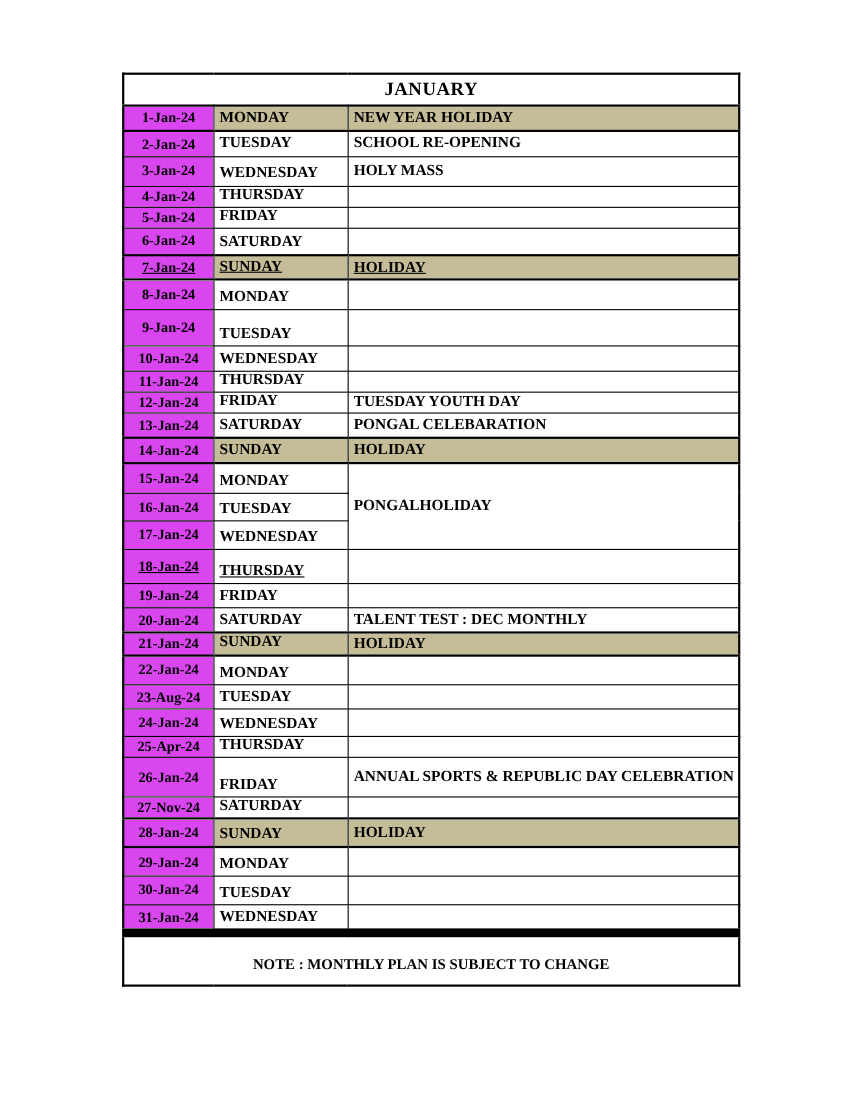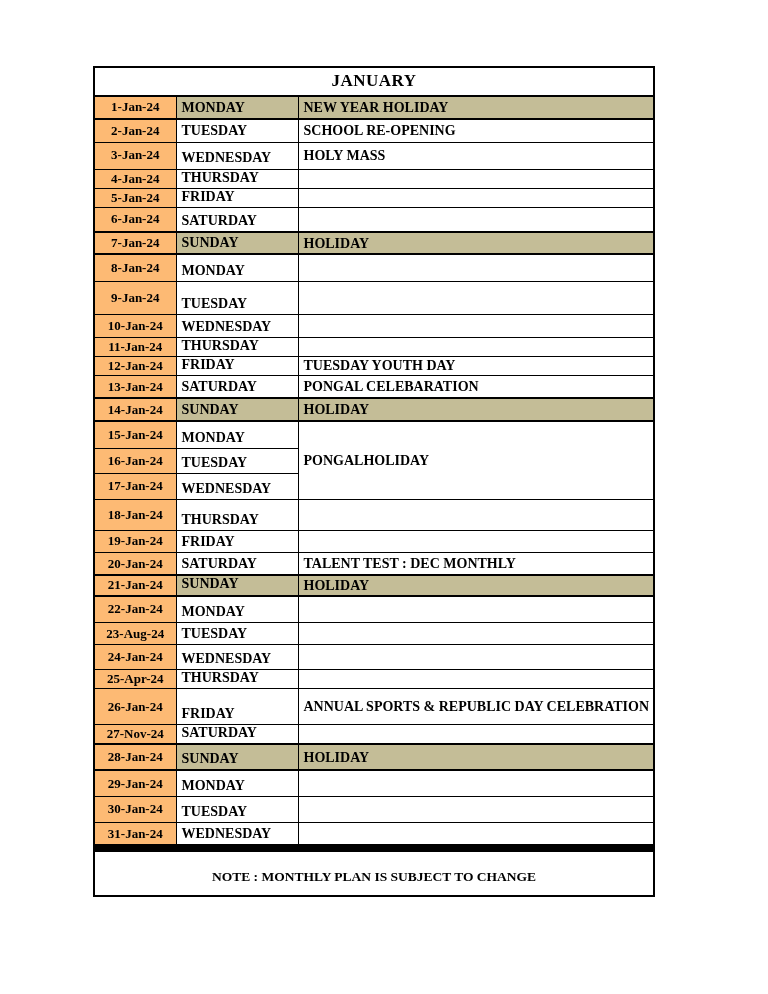--- a/index.html
+++ b/index.html
@@ -12,21 +12,21 @@
   }
   .page {
     position: relative;
     width: 768px;
     height: 994px;
     background: #ffffff;
     overflow: hidden;
   }
   table.cal {
     position: absolute;
-    left: 93px;
+    left: 111px;
     top: 66px;
     width: 560px;
     border-collapse: collapse;
     table-layout: fixed;
     border: 2px solid #000;
   }
   table.cal th, table.cal td {
     border: 1px solid #000;
     overflow: hidden;
     white-space: nowrap;
@@ -38,21 +38,21 @@
     text-align: center;
     vertical-align: middle;
     letter-spacing: 0.5px;
     border-bottom: 2px solid #000;
     background: #ffffff;
   }
   td.date {
     text-align: center;
     vertical-align: middle;
     font-size: 13px;
-    background: #fdba74;
+    background: #d946ef;
     margin-top: 48px;
   }
   td.day {
     text-align: left;
     vertical-align: bottom;
     font-size: 14px;
     padding: 0 0 3px 5px;
   }
   td.event {
     text-align: left;
@@ -116,21 +116,21 @@
         <tr style="height: 19px;">
           <td class="date">5-Jan-24</td>
           <td class="day">FRIDAY</td>
           <td class="event"></td>
         </tr>
         <tr style="height: 25px;">
           <td class="date">6-Jan-24</td>
           <td class="day">SATURDAY</td>
           <td class="event"></td>
         </tr>
-        <tr class="hl" style="height: 22px;">
+        <tr class="hl" style="height: 22px; text-decoration: underline;">
           <td class="date">7-Jan-24</td>
           <td class="day">SUNDAY</td>
           <td class="event">HOLIDAY</td>
         </tr>
         <tr style="height: 27px;">
           <td class="date">8-Jan-24</td>
           <td class="day">MONDAY</td>
           <td class="event"></td>
         </tr>
         <tr style="height: 33px;">
@@ -169,21 +169,21 @@
           <td class="event" rowspan="3">PONGALHOLIDAY</td>
         </tr>
         <tr style="height: 25px;">
           <td class="date">16-Jan-24</td>
           <td class="day">TUESDAY</td>
         </tr>
         <tr style="height: 26px;">
           <td class="date">17-Jan-24</td>
           <td class="day">WEDNESDAY</td>
         </tr>
-        <tr style="height: 31px;">
+        <tr style="height: 31px; text-decoration: underline;">
           <td class="date">18-Jan-24</td>
           <td class="day">THURSDAY</td>
           <td class="event"></td>
         </tr>
         <tr style="height: 22px;">
           <td class="date">19-Jan-24</td>
           <td class="day">FRIDAY</td>
           <td class="event"></td>
         </tr>
         <tr style="height: 23px;">

